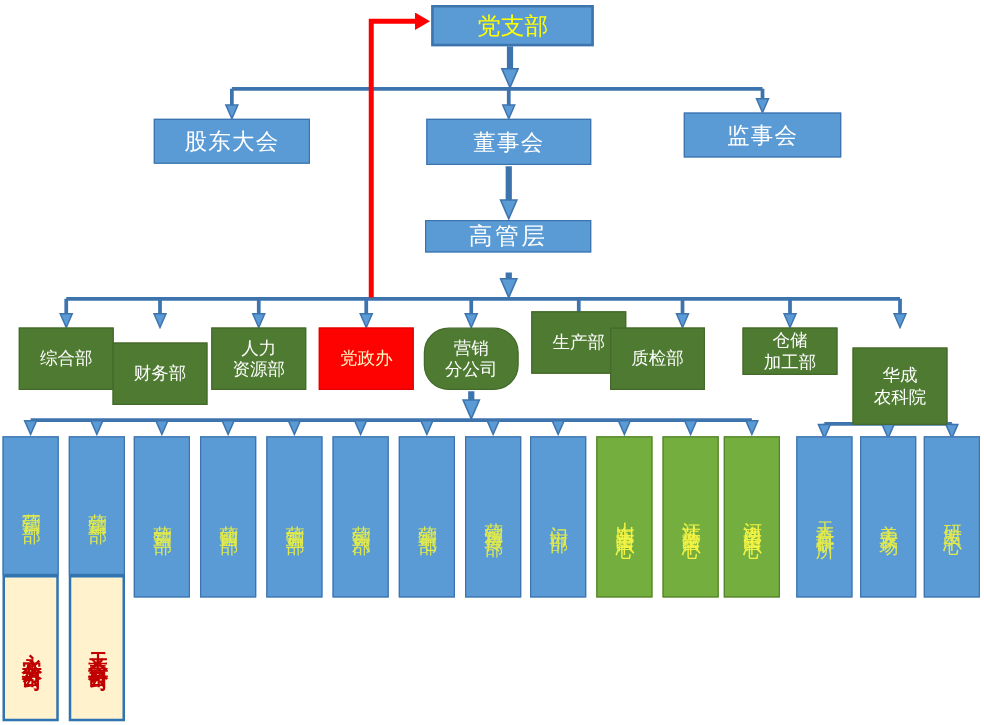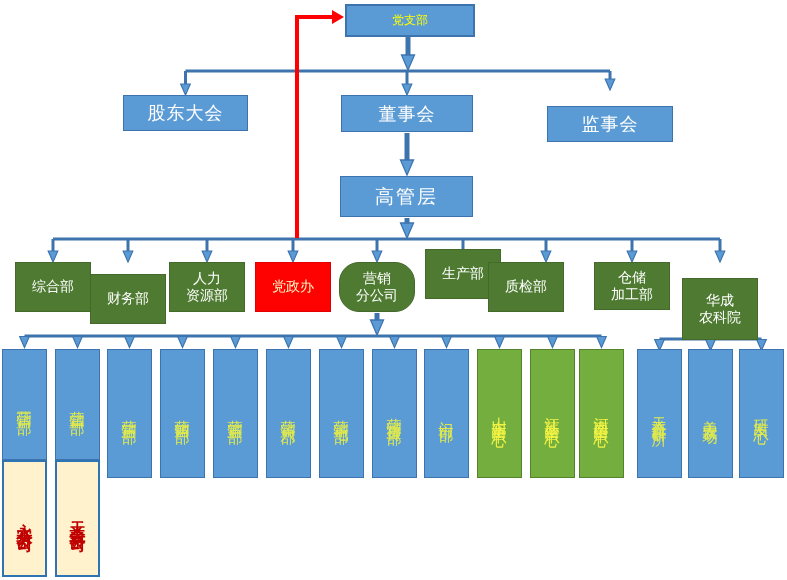--- a/index.html
+++ b/index.html
@@ -6,21 +6,21 @@
   .canvas{
     position:relative;width:787px;height:580px;background:#ffffff;
     font-family:"Liberation Sans","DejaVu Sans",sans-serif;overflow:hidden;
   }
   svg.conn{position:absolute;left:0;top:0;z-index:1;}
   .box{
     position:absolute;box-sizing:border-box;z-index:2;
     display:flex;align-items:center;justify-content:center;text-align:center;
   }
   .node-blue{background:#5B9BD5;border:1.6px solid #3E74AE;color:#FFFFFF;}
-  .node-top{background:#5B9BD5;border:2px solid #3E74AE;color:#FFFF00;font-size:12px;}
+  .node-top{background:#5B9BD5;border:2px solid #3E74AE;color:#FFFF00;font-size:19px;}
   .gov{font-size:18px;letter-spacing:1px;}
   .exec{font-size:19px;letter-spacing:2px;}
   .dept{font-size:14px;line-height:1.25;white-space:pre-line;}
   .dept-green{background:#4E7B31;border:1px solid #44692B;color:#FFFFFF;}
   .dept-red{background:#FE0202;border:1px solid #E00000;color:#fef9c3;}
   .vtext{
     writing-mode:vertical-lr;text-orientation:upright;
     font-size:15px;line-height:1;letter-spacing:3px;
   }
   .unit-blue{background:#5B9BD5;border:1.4px solid #3E74AE;color:#DFE94E;}
@@ -91,35 +91,35 @@
       <line x1="601.5" y1="336" x2="601.5" y2="337.5" stroke="#3E74AE" stroke-width="3" marker-end="url(#mS)"></line>
       <line x1="659.5" y1="339" x2="659.5" y2="340.5" stroke="#3E74AE" stroke-width="3" marker-end="url(#mS)"></line>
       <line x1="710.5" y1="339" x2="710.5" y2="340.5" stroke="#3E74AE" stroke-width="3" marker-end="url(#mS)"></line>
       <line x1="761.5" y1="339" x2="761.5" y2="340.5" stroke="#3E74AE" stroke-width="3" marker-end="url(#mS)"></line>
     </svg>
 
   <div class="box node-top" style="left:345px;top:4px;width:130px;height:33px;">党支部</div>
 
   <div class="box node-blue gov" style="left:123px;top:95px;width:125px;height:36px;">股东大会</div>
   <div class="box node-blue gov" style="left:341px;top:95px;width:132px;height:37px;">董事会</div>
-  <div class="box node-blue gov" style="left:547px;top:90px;width:126px;height:36px;margin-top:16px;">监事会</div>
+  <div class="box node-blue gov" style="left:547px;top:90px;width:126px;height:36px;">监事会</div>
 
-  <div class="box node-blue exec" style="left:340px;top:176px;width:133px;height:41px;">高管层</div>
+  <div class="box node-blue exec" style="left:340px;top:176px;width:133px;height:26px;">高管层</div>
 
   <div id="nodes">
       <div class="box dept dept-green" style="left: 15px; top: 262px; width: 76px; height: 50px;">综合部</div>
       <div class="box dept dept-green" style="left: 90px; top: 262px; width: 76px; height: 50px; margin-top: 12px;">财务部</div>
       <div class="box dept dept-green" style="left: 169px; top: 262px; width: 76px; height: 50px;">人力
 资源部</div>
       <div class="box dept dept-red" style="left: 255px; top: 262px; width: 76px; height: 50px;">党政办</div>
       <div class="box dept dept-green" style="left: 339px; top: 262px; width: 76px; height: 50px; border-radius: 20px;">营销
 分公司</div>
       <div class="box dept dept-green" style="left: 425px; top: 249px; width: 76px; height: 50px;">生产部</div>
       <div class="box dept dept-green" style="left: 488px; top: 262px; width: 76px; height: 50px;">质检部</div>
-      <div class="box dept dept-green" style="left: 594px; top: 262px; width: 76px; height: 48px;">仓储
+      <div class="box dept dept-green" style="left: 594px; top: 262px; width: 76px; height: 38px;">仓储
 加工部</div>
       <div class="box dept dept-green" style="left: 682px; top: 278px; width: 76px; height: 62px;">华成
 农科院</div>
       <div class="box vtext unit-blue" style="left: 2px; top: 349px; width: 45px; height: 111px;">营销一部</div>
       <div class="box vtext unit-blue" style="left: 55px; top: 349px; width: 45px; height: 111px;">营销二部</div>
       <div class="box vtext unit-blue" style="left: 107px; top: 349px; width: 45px; height: 129px;">营销三部</div>
       <div class="box vtext unit-blue" style="left: 160px; top: 349px; width: 45px; height: 129px;">营销四部</div>
       <div class="box vtext unit-blue" style="left: 213px; top: 349px; width: 45px; height: 129px;">营销五部</div>
       <div class="box vtext unit-blue" style="left: 266px; top: 349px; width: 45px; height: 129px;">营销六部</div>
       <div class="box vtext unit-blue" style="left: 319px; top: 349px; width: 45px; height: 129px;">营销七部</div>

